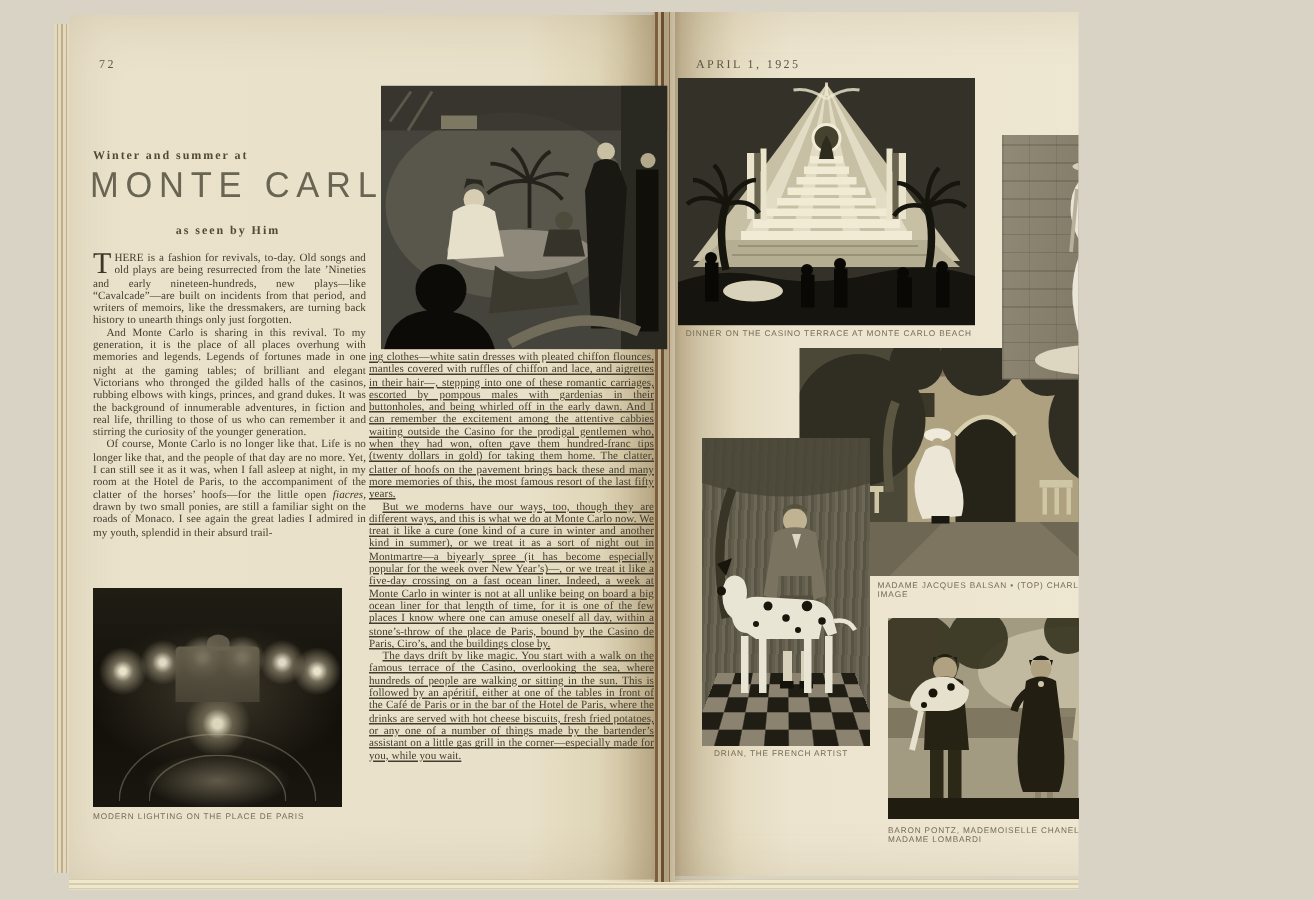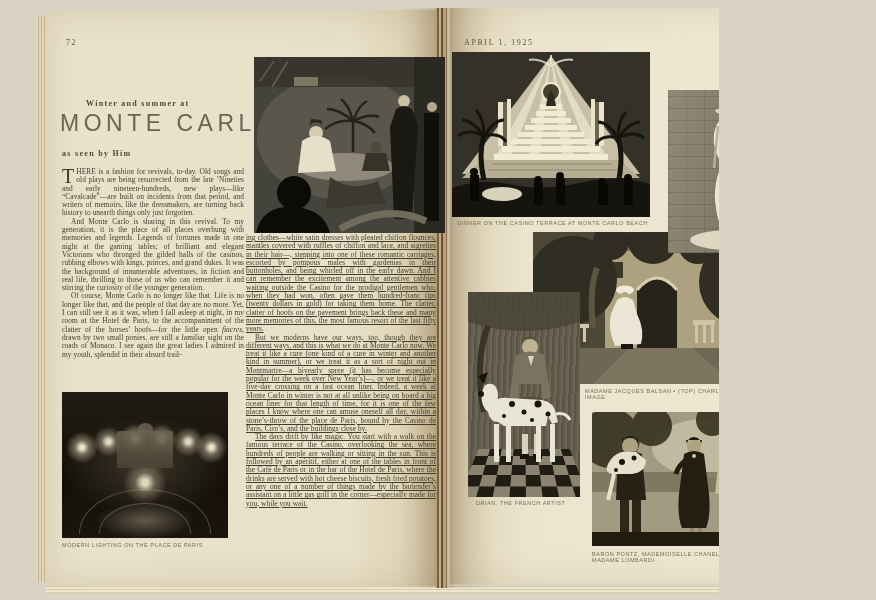--- a/index.html
+++ b/index.html
@@ -21,21 +21,21 @@
   .edge-bottom{ position:absolute; left:46px; top:586px; width:800px; height:7px;
     background:repeating-linear-gradient(180deg,#d8cdaa 0 1px,#efe7cd 1px 3px); }
   .spine { position:absolute; left:436px; top:8px; width:14px; height:580px;
     background:linear-gradient(90deg,#c9b992 0 1px,#8a6a46 1px 3px,#e6dab6 3px 5px,#7d5c3a 5px 7px,#e0d3ae 7px 10px,#a9875f 10px 11px,#efe5c9 11px 14px); }
   .gutter-shade { position:absolute; left:398px; top:8px; width:94px; height:580px; pointer-events:none;
     background:linear-gradient(90deg,rgba(90,65,35,0) 0%,rgba(90,65,35,.14) 38%,rgba(60,40,18,.30) 49%,rgba(90,65,35,.14) 60%,rgba(90,65,35,0) 100%); }
 
   
   .folio, .masthead { position:absolute; font-size:8px; letter-spacing:1.6px; color:#5d5545; }
   .kicker, .byline  { position:absolute; font-weight:bold; font-size:8px; letter-spacing:1.3px; color:#554936; }
-  .byline { width:180px; text-align:left; }
+  .byline { width:180px; text-align:center; }
   .headline { position:absolute; font-family:"Liberation Sans", sans-serif; font-weight:400;
               font-size:23px; letter-spacing:4.5px; color:#6a6452; transform:scaleY(1.04); }
   .col { position:absolute; text-align:justify; color:#433c2d; font-size:7.4px; line-height:8.3px; letter-spacing:.05px; }
   .col p { margin:0; }
   .col p + p { text-indent:9px; }
   .dropcap { float:left; font-size:20px; line-height:15.5px; padding:1px 2px 0 0; color:#3d3728; }
   .cap { position:absolute; font-family:"Liberation Sans", sans-serif; font-size:5.5px;
          letter-spacing:.55px; color:#776d57; z-index:9; }
 
   
@@ -90,21 +90,21 @@
   <div class="page right"></div>
   <div class="edge-bottom"></div>
   <div class="spine"></div>
   <div class="gutter-shade"></div>
 
   <div class="folio" style="left:66px; top:38px;">72</div>
   <div class="masthead" style="left:386px; top:38px;margin-top:19px;">VOGUE</div>
   <div class="masthead" style="left:464px; top:38px;">APRIL 1, 1925</div>
   <div class="folio" style="left:806px; top:38px;">73</div>
 
-  <div class="kicker" style="left:62px; top:99px;margin-left:24px;">Winter and summer at</div>
+  <div class="kicker" style="left:62px; top:99px;">Winter and summer at</div>
   <div class="headline" style="left:60px; top:110px;">MONTE CARLO</div>
   <div class="byline" style="left:62px; top:149px;">as seen by Him</div>
 
   <div class="col" style="left:62px; top:168px; width:182px;">
     <p><span class="dropcap">T</span><span>HERE is a fashion for revivals, to-day. Old songs and old plays are being resurrected from the late ’Nineties and early nineteen-hundreds, new plays—like “Cavalcade”—are built on incidents from that period, and writers of memoirs, like the dressmakers, are turning back history to unearth things only just forgotten.</span></p>
     <p><span>And Monte Carlo is sharing in this revival. To my generation, it is the place of all places overhung with memories and legends. Legends of fortunes made in one night at the gaming tables; of brilliant and elegant Victorians who thronged the gilded halls of the casinos, rubbing elbows with kings, princes, and grand dukes. It was the background of innumerable adventures, in fiction and real life, thrilling to those of us who can remember it and stirring the curiosity of the younger generation.</span></p>
     <p><span>Of course, Monte Carlo is no longer like that. Life is no longer like that, and the people of that day are no more. Yet, I can still see it as it was, when I fall asleep at night, in my room at the Hotel de Paris, to the accompaniment of the clatter of the horses’ hoofs—for the little open </span><i>fiacres</i><span>, drawn by two small ponies, are still a familiar sight on the roads of Monaco. I see again the great ladies I admired in my youth, splendid in their absurd trail-</span></p>
   </div>
 
   <div class="col" style="left:246px; top:234px; width:190px;text-decoration:underline;">

